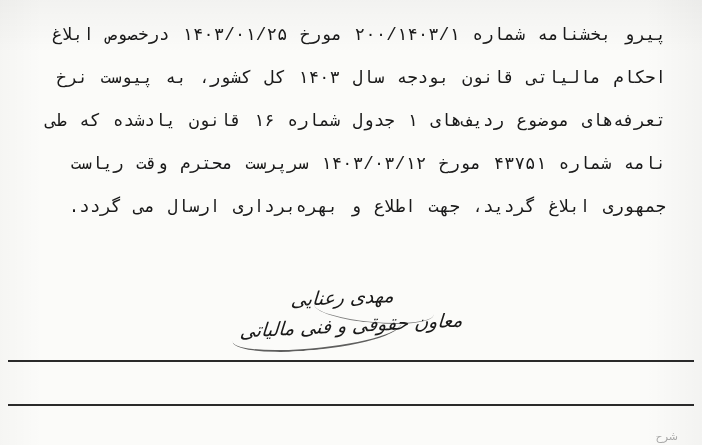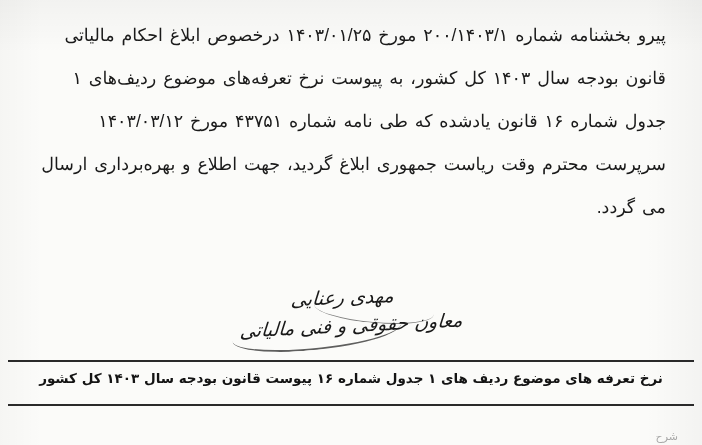--- a/index.html
+++ b/index.html
@@ -26,21 +26,21 @@
       linear-gradient(to left, rgba(0,0,0,0.03) 0%, rgba(0,0,0,0) 8%),
       linear-gradient(to right, rgba(0,0,0,0.025) 0%, rgba(0,0,0,0) 6%);
     pointer-events: none;
   }
   .body-text {
     position: absolute;
     top: 14px;
     right: 36px;
     left: 36px;
     direction: rtl;
-    font-family: Liberation Sans, sans-serif;
+    font-family: Liberation Mono, monospace;
     font-size: 17.5px;
     line-height: 43px;
     color: #1a1a1a;
     letter-spacing: 0.2px;
     word-spacing: 2px;
   }
   .body-text p {
     margin: 0;
   }
   .signature-block {
@@ -143,17 +143,16 @@
 
   <div class="signature-block">
     <div class="sig-name">مهدی رعنایی</div>
     <br>
     <div class="sig-title">معاون حقوقی و فنی مالیاتی</div>
   </div>
   <div class="sig-stroke"></div>
   <div class="sig-stroke2"></div>
 
   <div class="rule"></div>
-  <div class="caption">نرخ تعرفه های موضوع ردیف های ۱ جدول شماره ۱۶ پیوست قانون بودجه سال ۱۴۰۳ کل کشور</div>
   <div class="rule bottom"></div>
 
   <div class="footer-smudge">شرح</div>
 </div>
 
 </body></html>

